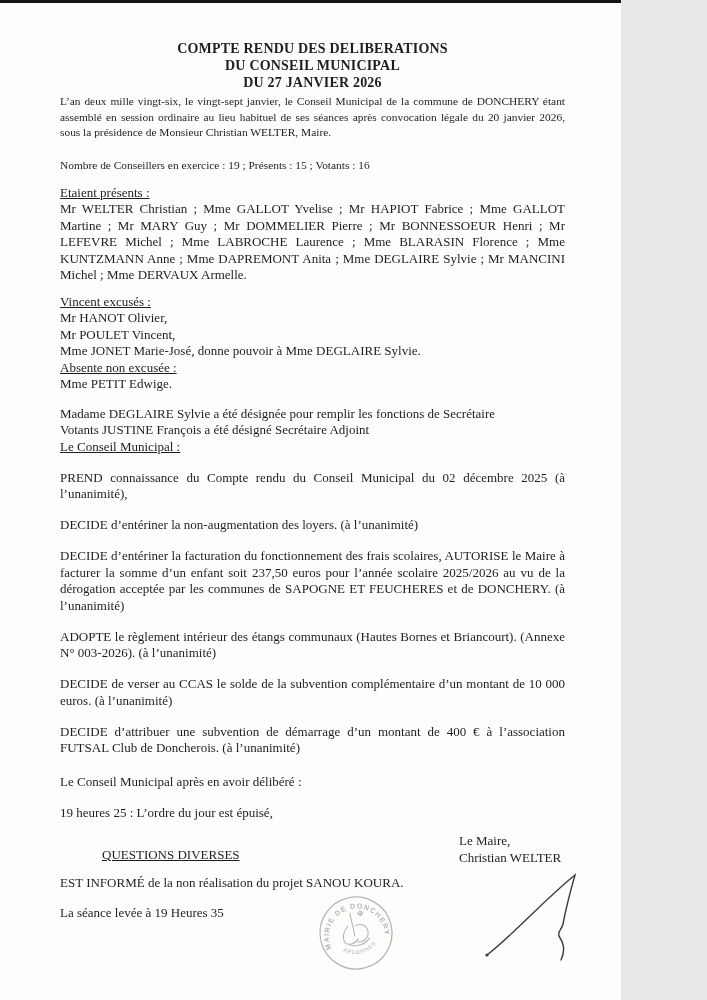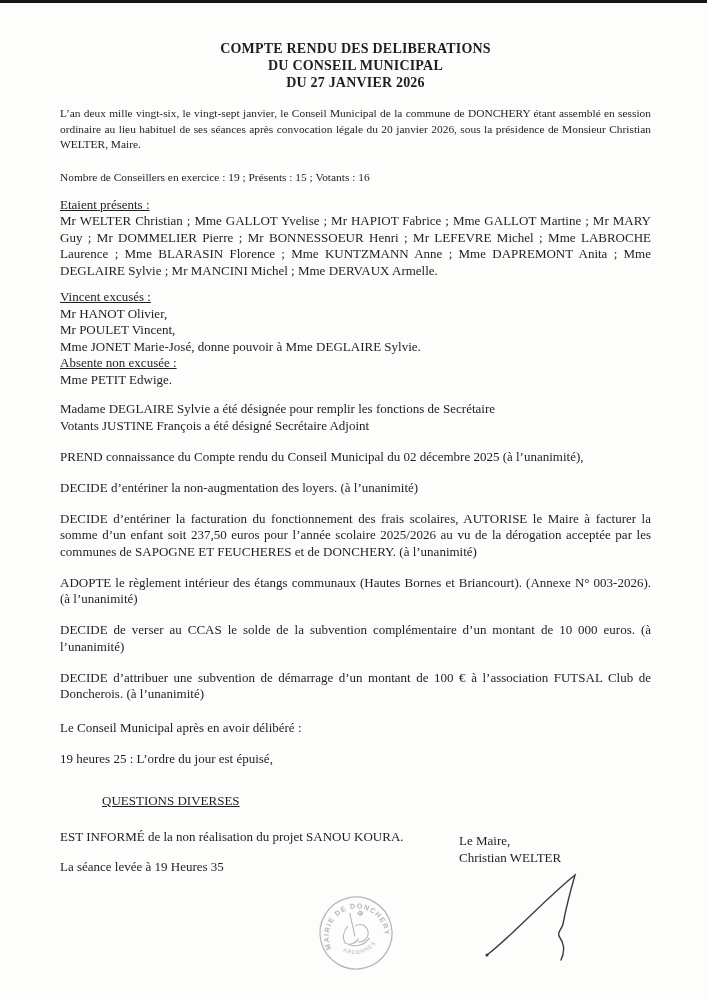--- a/index.html
+++ b/index.html
@@ -1,18 +1,18 @@
 <!DOCTYPE html>
 <html><head>
 <meta charset="utf-8">
 <style>
   html, body { margin: 0; padding: 0; background: #e8e8e8; }
   .page {
     position: relative;
-    width: 707px;
+    width: 621px;
     height: 1000px;
     background: #fdfdfc;
     overflow: hidden;
     font-family: "Liberation Serif", "DejaVu Serif", serif;
     color: #1e1e1e;
     box-sizing: border-box;
     padding: 34px 56px 0 60px;
   }
   .scan-edge {
     position: absolute;
@@ -21,21 +21,21 @@
     background: #161616;
   }
   .title-block { text-align: center; margin: 6px 0 0 0; }
   .title-line {
     font-weight: bold;
     font-size: 14px;
     line-height: 17px;
     letter-spacing: 0.2px;
   }
   .intro {
-    margin-top: 15px;
+    margin-top: 3px;
     font-size: 11.4px;
     line-height: 15.5px;
     text-align: justify;
   }
   .counts {
     margin-top: 17px;
     font-size: 11.4px;
     line-height: 15px;
   }
   .body-text { font-size: 13px; line-height: 16.5px; }
@@ -56,21 +56,21 @@
   .sec-council-heading { margin-top: 0; }
   .delib { margin-top: 17px; }
   .closing { margin-top: 14.5px; }
   .questions {
     margin: 12px 0 0 42px;
     font-size: 13px;
     line-height: 16.5px;
     text-decoration: underline;
     display: inline-block;
   }
-  .informed { margin-top: 19px; }
+  .informed { margin-top: 11px; }
   .adjourn { margin-top: 14px; }
   .signature-block {
     position: absolute;
     left: 459px;
     top: 833px;
     font-size: 13px;
     line-height: 16.5px;
   }
   .signature-svg {
     position: absolute;
@@ -109,29 +109,30 @@
     <div class="absent-line">Mr HANOT Olivier,</div>
     <div class="absent-line">Mr POULET Vincent,</div>
     <div class="absent-line">Mme JONET Marie-José, donne pouvoir à Mme DEGLAIRE Sylvie.</div>
     <div class="heading-ul">Absente non excusée :</div>
     <div class="absent-line">Mme PETIT Edwige.</div>
   </div>
 
   <div class="sec-secretaries">
     <div class="body-text">Madame DEGLAIRE Sylvie a été désignée pour remplir les fonctions de Secrétaire</div>
     <div class="body-text">Votants JUSTINE François a été désigné Secrétaire Adjoint</div>
+    <div class="heading-ul sec-council-heading">Le Conseil Municipal :</div>
   </div>
 
   <div id="decisions">
       <p class="para decision"><span class="bold">PREND</span><span> connaissance du Compte rendu du Conseil Municipal du 02 décembre 2025 (à l’unanimité),</span></p>
       <p class="para decision"><span class="bold">DECIDE</span><span> d’entériner la non-augmentation des loyers. (à l’unanimité)</span></p>
       <p class="para decision"><span class="bold">DECIDE</span><span> d’entériner la facturation du fonctionnement des frais scolaires, </span><span class="bold">AUTORISE</span><span> le Maire à facturer la somme d’un enfant soit 237,50 euros pour l’année scolaire 2025/2026 au vu de la dérogation acceptée par les communes de SAPOGNE ET FEUCHERES et de DONCHERY. (à l’unanimité)</span></p>
       <p class="para decision"><span class="bold">ADOPTE</span><span> le règlement intérieur des étangs communaux (Hautes Bornes et Briancourt). (Annexe N° 003-2026). (à l’unanimité)</span></p>
       <p class="para decision"><span class="bold">DECIDE</span><span> de verser au CCAS le solde de la subvention complémentaire d’un montant de 10 000 euros. (à l’unanimité)</span></p>
-      <p class="para decision"><span class="bold">DECIDE</span><span> d’attribuer une subvention de démarrage d’un montant de 100 € à l’association FUTSAL Club de Doncherois. (à l’unanimité)</span></p>
+      <p class="para decision"><span class="bold">DECIDE</span><span> d’attribuer une subvention de démarrage d’un montant de 400 € à l’association FUTSAL Club de Doncherois. (à l’unanimité)</span></p>
     </div>
 
   <p class="para delib">Le Conseil Municipal après en avoir délibéré :</p>
 
   <p class="para closing">19 heures 25 : L’ordre du jour est épuisé,</p>
 
   <div>
     <span class="questions">QUESTIONS DIVERSES</span>
   </div>
 

